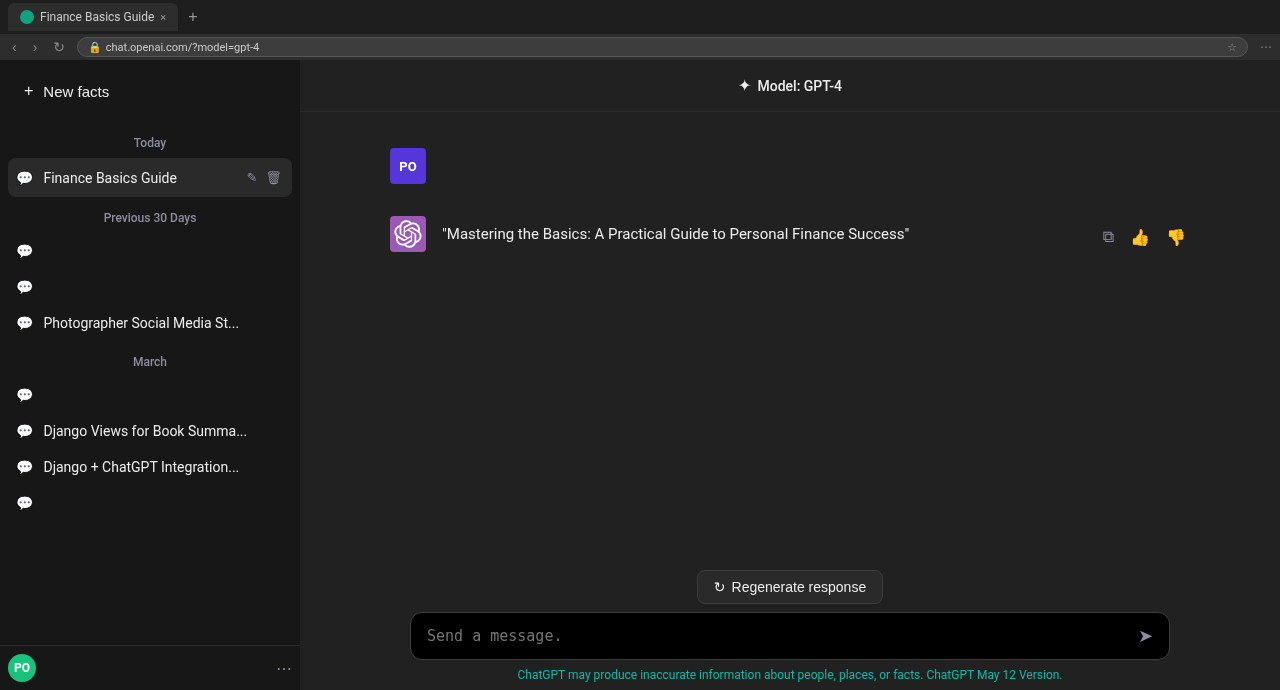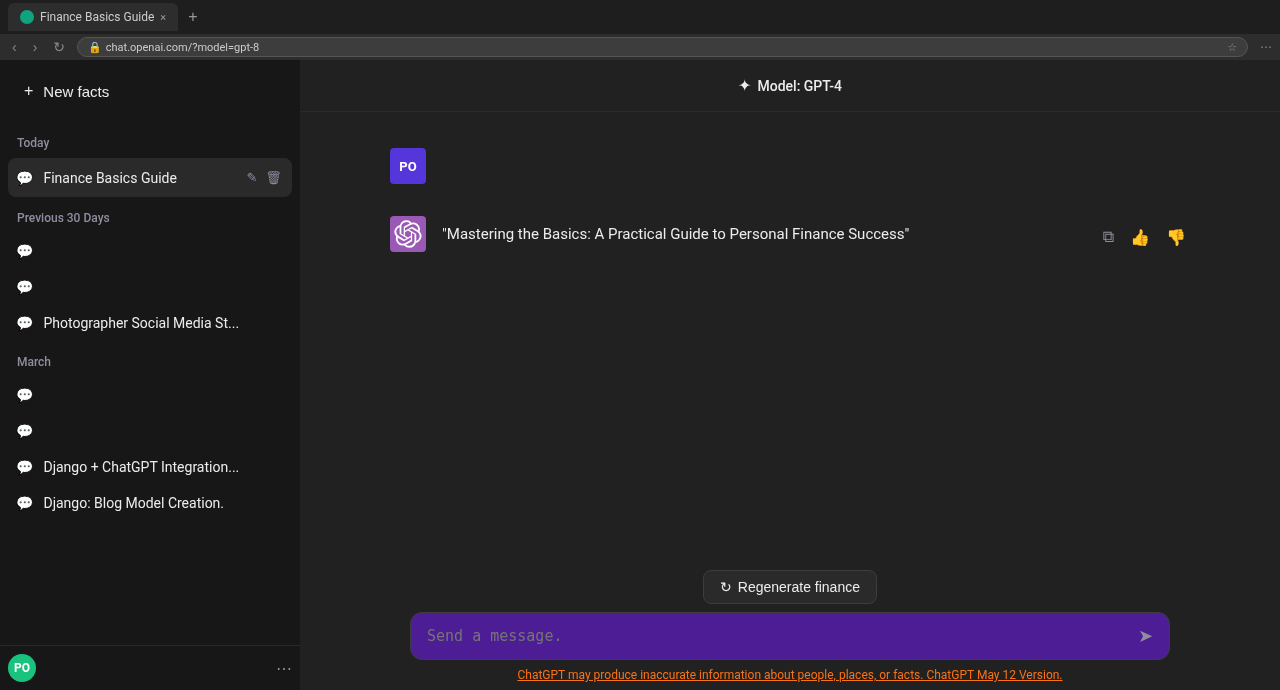--- a/index.html
+++ b/index.html
@@ -138,20 +138,21 @@
       border: none;
       text-align: left;
     }
     .new-chat-icon {
       font-size: 16px;
       color: #ececec;
     }
 
     .sidebar-section {
       padding: 6px 17px 4px;
+      text-align: center;
     }
     .sidebar-section-label {
       font-size: 12px;
       color: #8e8ea0;
       font-weight: 500;
       padding: 8px 0 4px;
     }
 
     .chat-item {
       display: flex;
@@ -361,21 +362,21 @@
       padding: 8px 16px;
       cursor: pointer;
     }
     .regen-icon {
       font-size: 14px;
     }
 
     .input-area {
       width: 100%;
       max-width: 760px;
-      background: #4c1d95;
+      background: #000000;
       border: 1px solid #3d3d3d;
       border-radius: 12px;
       display: flex;
       align-items: center;
       padding: 12px 16px;
     }
     .message-input {
       flex: 1;
       background: none;
       border: none;
@@ -387,43 +388,42 @@
     .send-btn {
       background: none;
       border: none;
       color: #8e8ea0;
       cursor: pointer;
       font-size: 18px;
     }
 
     .footer-disclaimer {
       font-size: 12px;
-      color: #f97316;
-      text-decoration: underline;
+      color: #14b8a6;
     }
   </style>
 </head>
 <body>
 
 <div class="browser-chrome">
   <div class="tab-bar">
     <div class="tab">
       <div class="tab-favicon"></div>
       <span>Finance Basics Guide</span>
       <span class="tab-close">×</span>
     </div>
     <button class="new-tab-btn">+</button>
   </div>
   <div class="address-bar">
     <button class="nav-btn">‹</button>
     <button class="nav-btn">›</button>
     <button class="nav-btn">↻</button>
     <div class="url-bar">
       <span style="color:#888;font-size:11px;">🔒</span>
-      <span style="font-size:11px;color:#ccc;">chat.openai.com/?model=gpt-8</span>
+      <span style="font-size:11px;color:#ccc;">chat.openai.com/?model=gpt-4</span>
       <div class="url-bar-icons">
         <span>☆</span>
       </div>
     </div>
     <div class="browser-extensions">
       <span style="font-size:12px;color:#888;">⋯</span>
     </div>
   </div>
 </div>
 
@@ -464,28 +464,28 @@
       </div>
 
       <div class="sidebar-section">
         <div class="sidebar-section-label">March</div>
       </div>
       <div class="chat-item">
         <span class="chat-icon">💬</span>
       </div>
       <div class="chat-item">
         <span class="chat-icon">💬</span>
+        <span class="chat-title">Django Views for Book Summa...</span>
       </div>
       <div class="chat-item">
         <span class="chat-icon">💬</span>
         <span class="chat-title">Django + ChatGPT Integration...</span>
       </div>
       <div class="chat-item">
         <span class="chat-icon">💬</span>
-        <span class="chat-title">Django: Blog Model Creation.</span>
       </div>
     </div>
 
     <div class="sidebar-bottom">
       <div class="user-avatar-small">
         <span>PO</span>
       </div>
       <button class="user-menu-btn">⋯</button>
     </div>
   </div>
@@ -520,21 +520,21 @@
           <button class="msg-action-btn" title="Copy">⧉</button>
           <button class="msg-action-btn" title="Good response">👍</button>
           <button class="msg-action-btn" title="Bad response">👎</button>
         </div>
       </div>
     </div>
 
     <div class="chat-footer">
       <button class="regenerate-btn">
         <span class="regen-icon">↻</span>
-        <span>Regenerate finance</span>
+        <span>Regenerate response</span>
       </button>
       <div class="input-area">
         <textarea class="message-input" rows="1" placeholder="Send a message." style=""></textarea>
         <button class="send-btn">
           <span>➤</span>
         </button>
       </div>
       <div class="footer-disclaimer">ChatGPT may produce inaccurate information about people, places, or facts. ChatGPT May 12 Version.</div>
     </div>
   </div>

